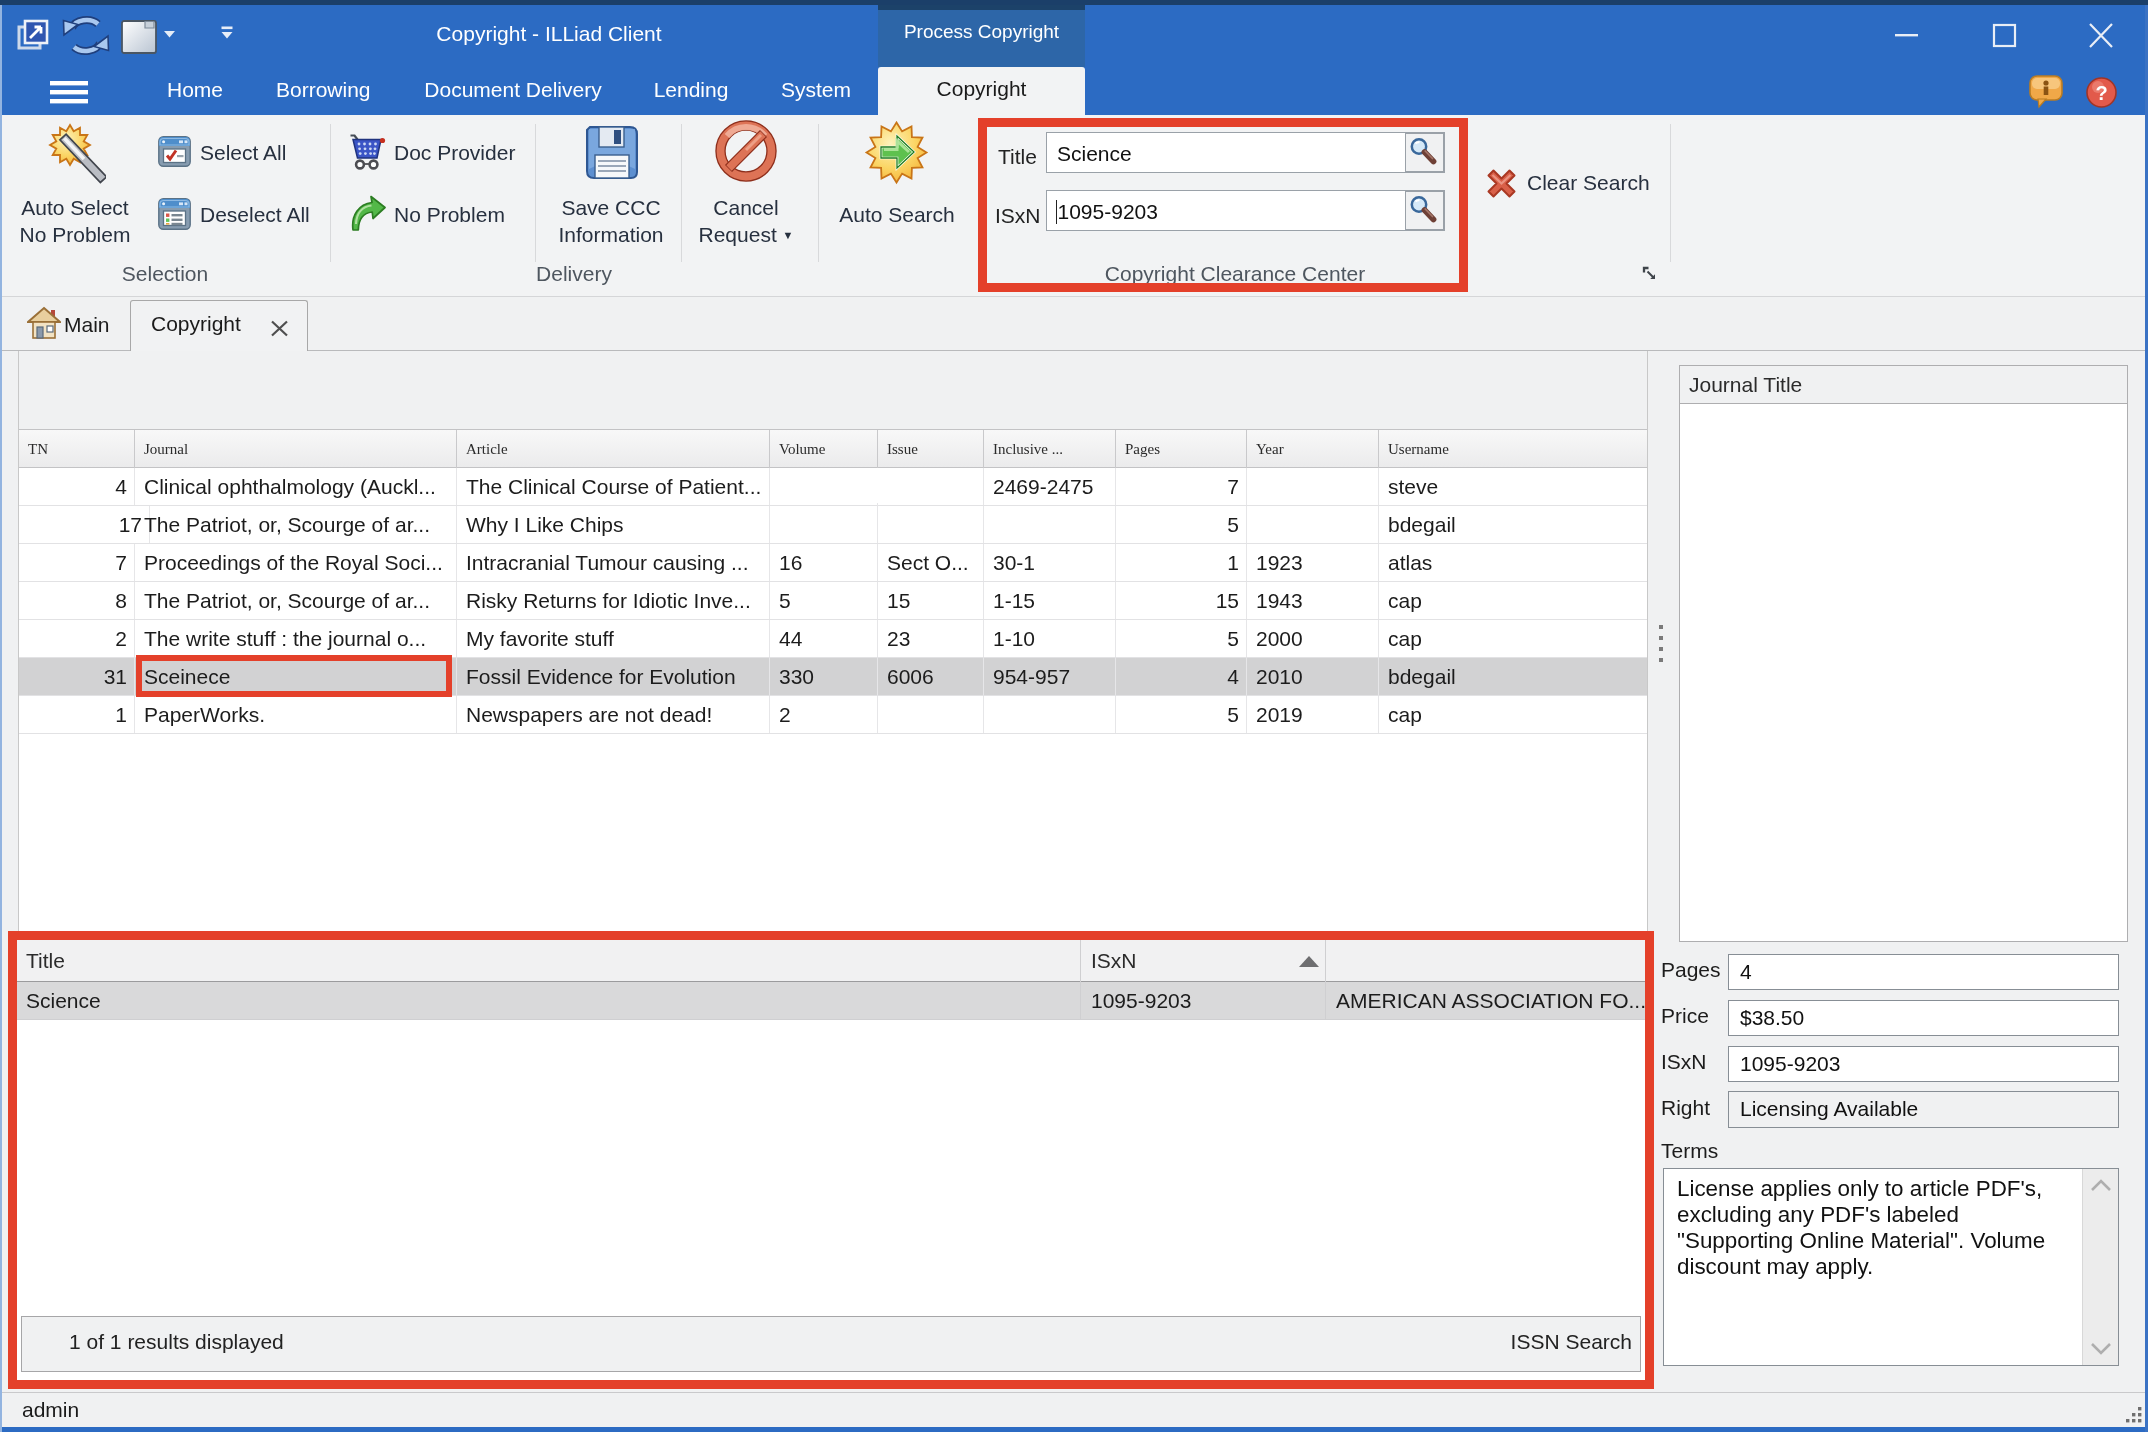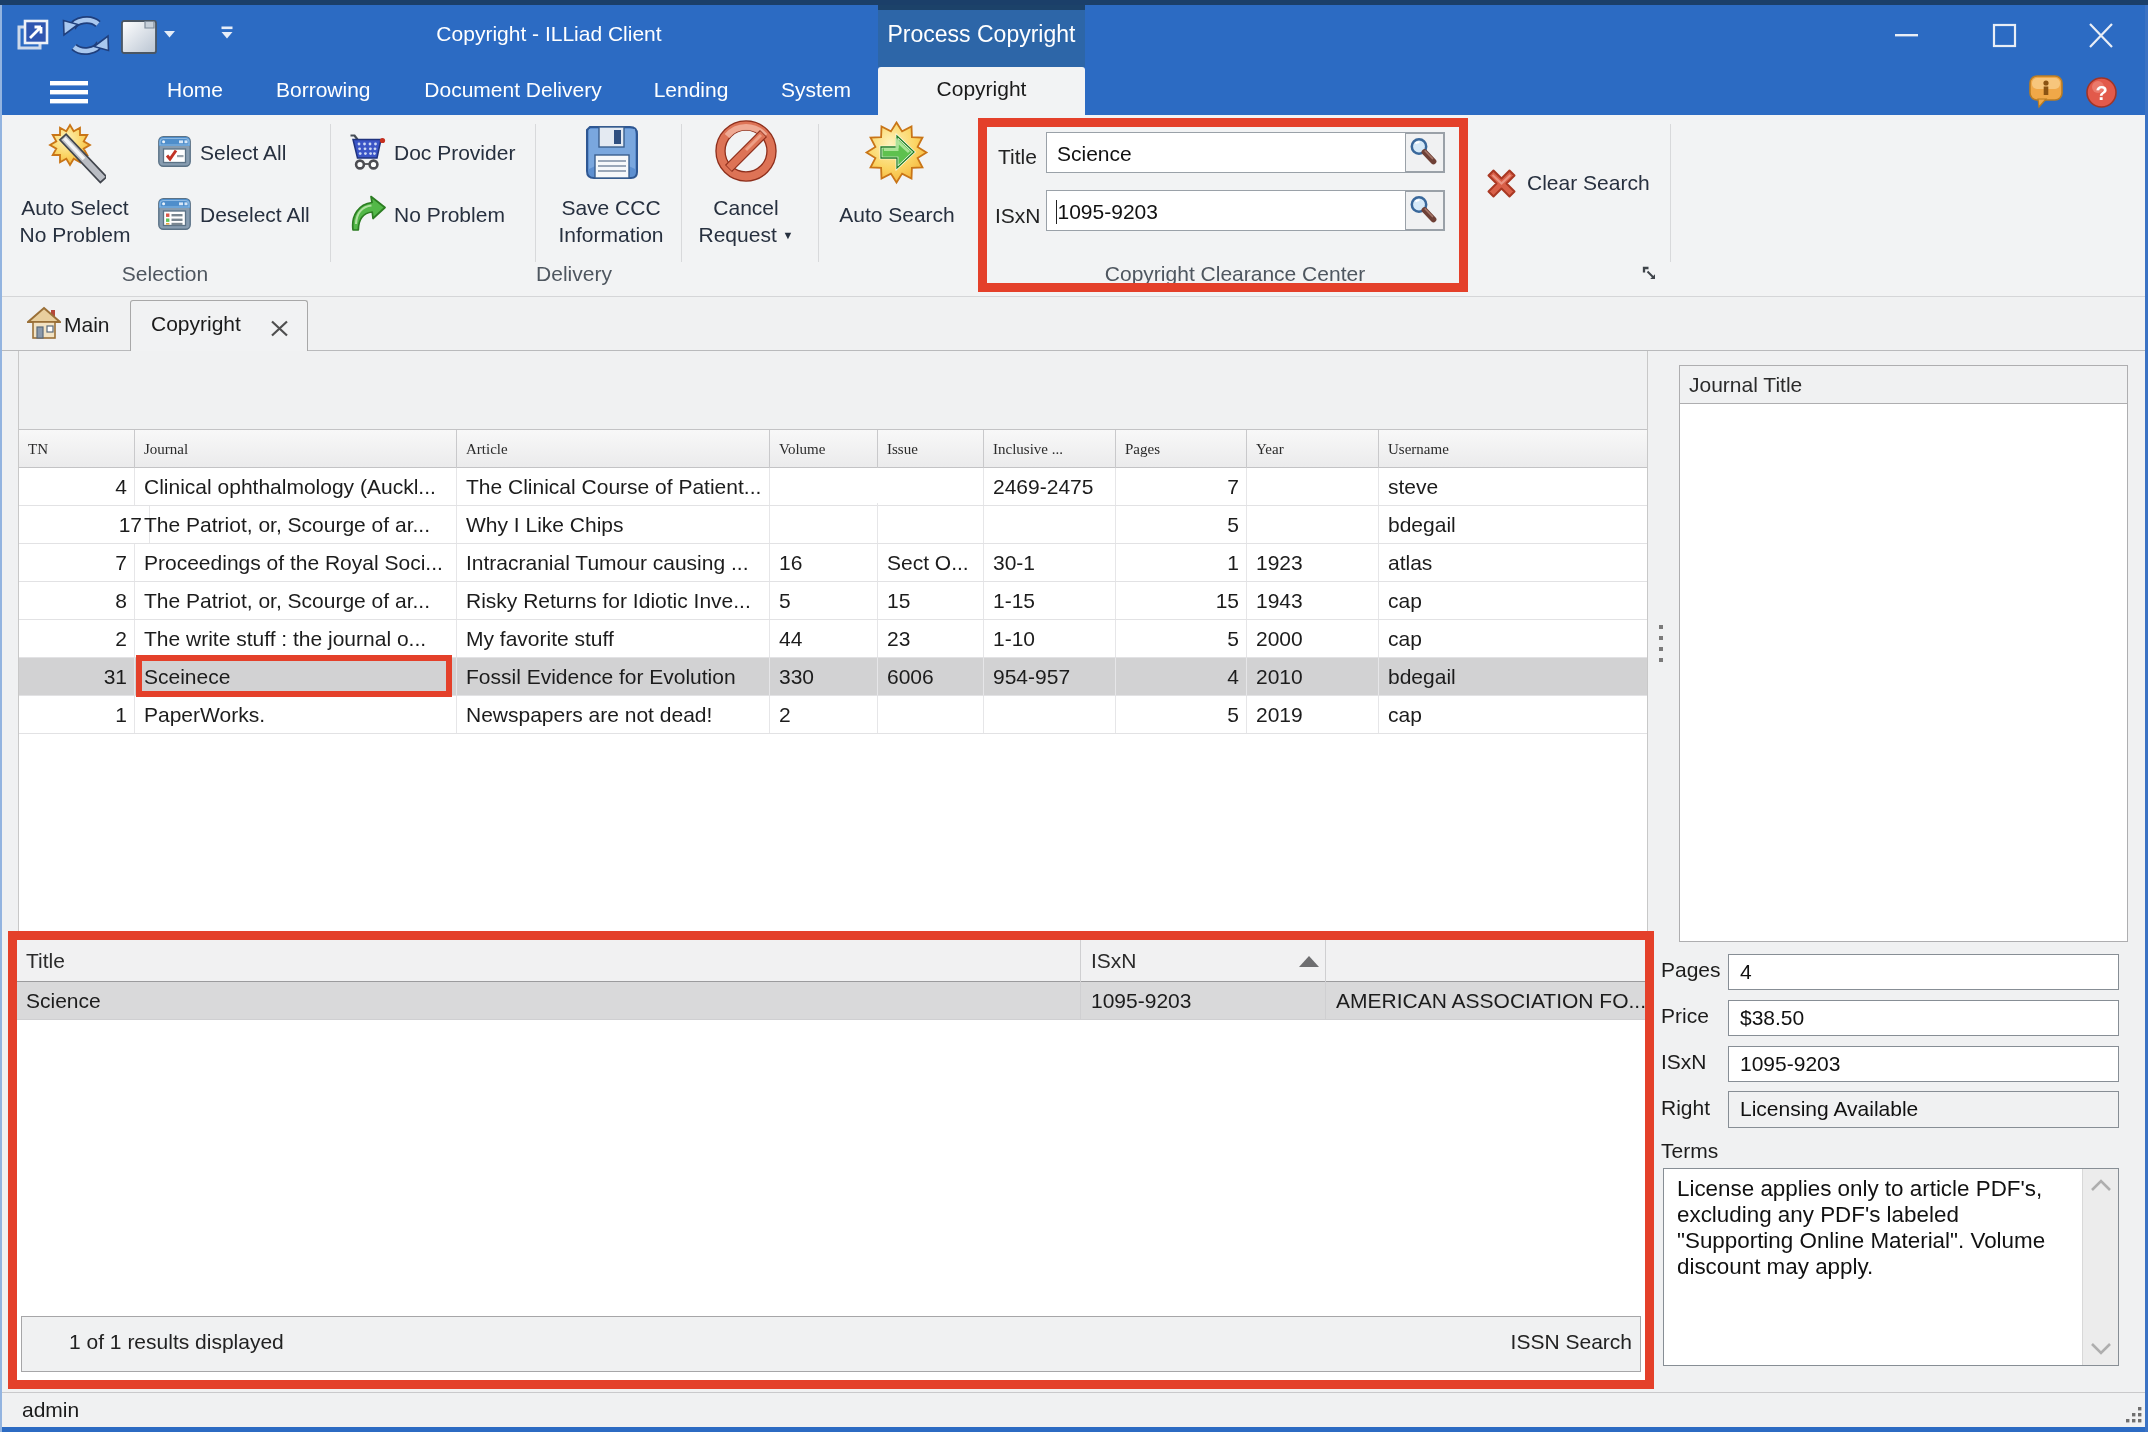--- a/index.html
+++ b/index.html
@@ -3,21 +3,21 @@
 <meta charset="utf-8">
 <style>
 * { margin:0; padding:0; box-sizing:border-box; }
 html,body { width:2148px; height:1432px; overflow:hidden; }
 body { font-family:"Liberation Sans", sans-serif; background:#f0f1f2; position:relative; }
 .abs { position:absolute; }
 #titlebar { left:0; top:0; width:2148px; height:115px; background:#2c6bc3; }
 #topstrip { left:0; top:0; width:2148px; height:5px; background:#1b3f69; }
 #pctab { left:878px; top:5px; width:207px; height:62px; background:#2d66a8; }
 #pctab .strip { position:absolute; left:0; top:0; width:207px; height:5px; background:#1c4269; }
-#pctab .lbl { position:absolute; left:0; top:16px; width:207px; text-align:center; color:#fff; font-size:23px; }
+#pctab .lbl { position:absolute; left:0; top:16px; width:207px; text-align:center; color:#fff; font-size:19px; }
 #whitetab { left:878px; top:67px; width:207px; height:48px; background:#f2f3f4; border-radius:3px 3px 0 0; }
 #whitetab .lbl { position:absolute; left:0; top:10px; width:207px; text-align:center; color:#1a1a1a; font-size:21px; }
 .menuitem { top:77px; color:#ffffff; font-size:21px; height:26px; line-height:26px; text-align:center; }
 #wintitle { left:333px; top:22px; width:432px; text-align:center; color:#fff; font-size:21px; }
 #ribbon { left:0; top:115px; width:2148px; height:182px; background:#f2f3f4; border-bottom:1px solid #d5d6d8; }
 .vsep { position:absolute; top:9px; width:1px; height:138px; background:#d8d9db; }
 .rlbl { position:absolute; font-size:21px; color:#27303f; text-align:center; line-height:27px; }
 .rlbl2 { position:absolute; font-size:21px; color:#27303f; line-height:27px; }
 .gcap { position:absolute; top:149px; font-size:21px; color:#4e565f; text-align:center; line-height:20px; }
 .field-lbl { position:absolute; font-size:21px; color:#222; }

